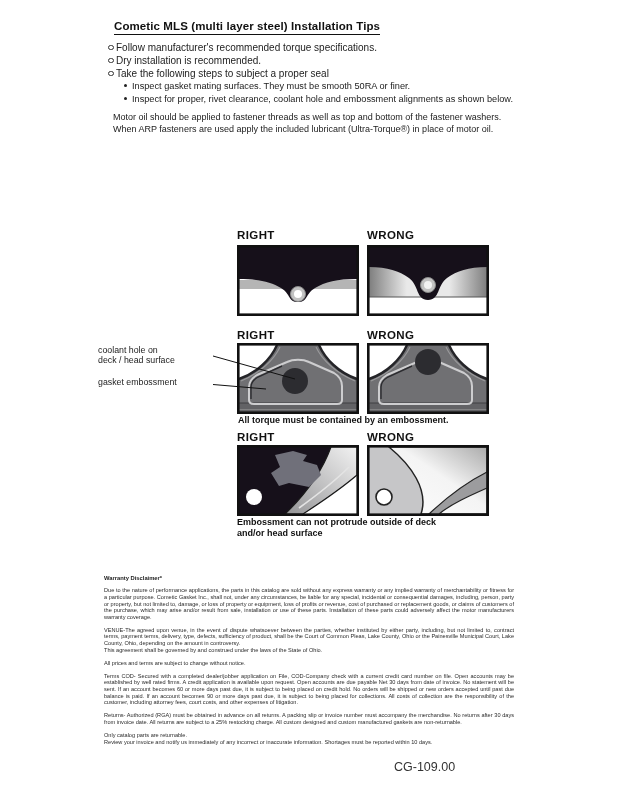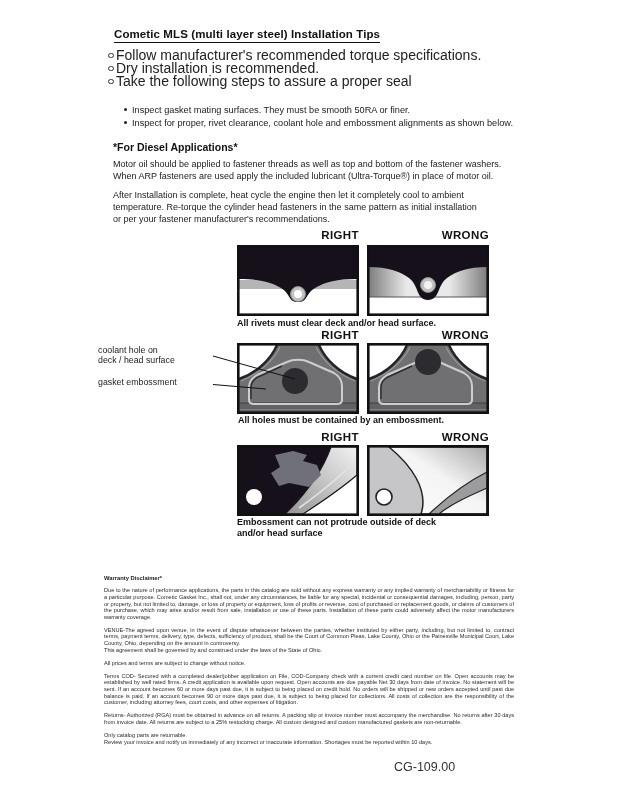--- a/index.html
+++ b/index.html
@@ -1,43 +1,43 @@
 <!DOCTYPE html>
 <html style="--diagram-black: #16101a; --gasket-gray: #707073; --coolant-hole: #2c2c30; --embossment-line: #cdcdcf;"><head>
 <meta charset="utf-8">
 <style>
   html,body{margin:0;padding:0;background:#fff;}
   .page{
     position:relative;width:618px;height:800px;background:#fff;overflow:hidden;
     font-family:"Liberation Sans", sans-serif;color:#1a1a1a;
   }
   
-  .top-col{position:absolute;left:108px;top:24px;width:414px;}
+  .top-col{position:absolute;left:108px;top:16px;width:414px;}
   .title{
     display:inline-block;margin:0 0 4px 6px;font-size:11.5px;font-weight:bold;
     letter-spacing:.1px;border-bottom:1.6px solid #111;padding-bottom:1.5px;color:#111;
   }
-  .bullets{list-style:none;margin:2px 0 16px 0;padding:0;font-size:14px;line-height:13px;color:#222;}
+  .bullets{list-style:none;margin:2px 0 0 0;padding:0;font-size:10px;line-height:13px;color:#222;}
   .bullets li{position:relative;padding-left:8px;}
   .b-circle{
     position:absolute;left:0;top:4px;width:3.6px;height:3.6px;border:1px solid #333;
     border-radius:50%;display:inline-block;
   }
   .subbullets{list-style:none;margin:0 0 0 16px;padding:0;font-size:9.2px;line-height:13px;color:#222;}
   .subbullets li{position:relative;padding-left:8px;}
   .b-disc{
     position:absolute;left:0;top:4.6px;width:3.4px;height:3.4px;background:#222;
     border-radius:50%;display:inline-block;
   }
   .diesel-heading{margin:11px 0 0 5px;font-size:10.5px;font-weight:bold;color:#111;}
   .para{margin:7px 0 0 5px;font-size:9px;line-height:12px;color:#222;white-space:pre-line;}
   .para.first{margin-top:5px;}
   
   .figlabel{
-    position:absolute;width:122px;text-align:right;font-size:11.5px;font-weight:bold;
+    position:absolute;width:122px;text-align:left;font-size:11.5px;font-weight:bold;
     color:#111;letter-spacing:.4px;
   }
   .figimg{position:absolute;width:122px;height:71px;display:block;}
   .figcaption{
     position:absolute;font-size:9px;font-weight:bold;line-height:10.5px;color:#111;
     white-space:pre-line;
   }
   .ann{
     position:absolute;left:98px;width:114px;text-align:left;font-size:8.8px;
     line-height:9.5px;color:#222;white-space:pre-line;
@@ -61,32 +61,28 @@
 </head>
 <body>
 
 <div class="page">
 
   <div class="top-col">
     <h1 class="title">Cometic MLS (multi layer steel) Installation Tips</h1><br>
     <ul class="bullets">
       <li><span class="b-circle"></span><span>Follow manufacturer's recommended torque specifications.</span></li>
       <li><span class="b-circle"></span><span>Dry installation is recommended.</span></li>
-      <li><span class="b-circle"></span><span>Take the following steps to assure a proper seal</span></li>
+      <li><span class="b-circle"></span><span>Take the following steps to subject a proper seal</span></li>
     </ul>
     <ul class="subbullets">
       <li><span class="b-disc"></span><span>Inspect gasket mating surfaces.  They must be smooth 50RA or finer.</span></li>
       <li><span class="b-disc"></span><span>Inspect for proper, rivet clearance, coolant hole and embossment alignments as shown below.</span></li>
     </ul>
-    <h2 class="diesel-heading">*For Diesel Applications*</h2>
     <p class="para first">Motor oil should be applied to fastener threads as well as top and bottom of the fastener washers.
 When ARP fasteners are used apply the included lubricant (Ultra-Torque®) in place of motor oil.</p>
-    <p class="para">After Installation is complete, heat cycle the engine then let it completely cool to ambient
-temperature. Re-torque the cylinder head fasteners in the same pattern as initial installation
-or per your fastener manufacturer's recommendations.</p>
   </div>
 
   <div class="figlabel" style="left:237px;top:229px">RIGHT</div>
   <div class="figlabel" style="left:367px;top:229px">WRONG</div>
 
   <svg class="figimg" style="left:237px;top:245px" viewBox="0 0 122 71">
     <rect x="1.3" y="1.3" width="119.4" height="68.4" fill="#ffffff"></rect>
     <rect x="2" y="35" width="118" height="9" fill="#b5b5b5"></rect>
     <path class="c-black" d="M2,2 H120 V34 C100,34 88,37 78,43 C68,49 71,57 61,57 C51,57 54,49 44,43 C34,37 22,34 2,34 Z"></path>
     <circle cx="61" cy="49" r="7.5" fill="#c2c2c2" stroke="#8a8a8a" stroke-width="1"></circle>
@@ -105,21 +101,20 @@
     </defs>
     <rect x="1.3" y="1.3" width="119.4" height="68.4" fill="#ffffff"></rect>
     <rect x="2" y="22" width="118" height="30" fill="url(#g1)"></rect>
     <line x1="2" y1="52" x2="120" y2="52" stroke="#555" stroke-width="1"></line>
     <path class="c-black" d="M2,2 H120 V22 C101,22 90,26 80,33 C70,40 73,55 61,55 C49,55 52,40 42,33 C32,26 21,22 2,22 Z"></path>
     <circle cx="61" cy="40" r="7.5" fill="#c2c2c2" stroke="#8a8a8a" stroke-width="1"></circle>
     <circle cx="61" cy="40" r="4" fill="#f2f2f2"></circle>
     <rect x="1.3" y="1.3" width="119.4" height="68.4" fill="none" stroke="#111" stroke-width="2.6"></rect>
   </svg>
 
-  <div class="figcaption" style="left:237px;top:318px">All rivets must clear deck and/or head surface.</div>
 
   <div class="figlabel" style="left:237px;top:329px">RIGHT</div>
   <div class="figlabel" style="left:367px;top:329px">WRONG</div>
 
   <div class="ann" style="top:346px">coolant hole on
 deck / head surface</div>
   <div class="ann" style="top:378px">gasket embossment</div>
 
   <svg class="figimg" style="left:237px;top:343px" viewBox="0 0 122 71">
     <rect x="1.3" y="1.3" width="119.4" height="68.4" class="c-gray"></rect>
@@ -148,21 +143,21 @@
     <path d="M79,4 C85,17 99,30 118,38" stroke="#9a9a9c" stroke-width="1.1" fill="none"></path>
     <rect x="2" y="60" width="118" height="9" fill="#626265"></rect>
     <line x1="2" y1="60" x2="120" y2="60" stroke="#3e3e42" stroke-width="1.2"></line>
     <line x1="2" y1="66.5" x2="120" y2="66.5" stroke="#8a8a8c" stroke-width="0.8"></line>
     <path class="emb-line" d="M12,57 L12,44 C12,39 15,35 20,32 L50,19 C56,16 66,16 72,19 L97,30 C102,33 105,37 105,43 L105,57 C105,59.5 103,61 100,61 L17,61 C14,61 12,59.5 12,57 Z" fill="none" stroke-width="2"></path>
     <path d="M14,56 L14,44 C14,41 16,37 21,34 L45,23" stroke="#2b2b2f" stroke-width="1.4" fill="none"></path>
     <circle cx="61" cy="19" r="13" class="c-hole"></circle>
     <rect x="1.3" y="1.3" width="119.4" height="68.4" fill="none" stroke="#111" stroke-width="2.6"></rect>
   </svg>
 
-  <div class="figcaption" style="left:238px;top:415px">All holes must be contained by an embossment.</div>
+  <div class="figcaption" style="left:238px;top:415px">All torque must be contained by an embossment.</div>
 
   <svg class="leaders" width="618" height="800">
     <line x1="213" y1="356" x2="295" y2="379" stroke="#111" stroke-width="1"></line>
     <line x1="213" y1="384.5" x2="266" y2="389" stroke="#111" stroke-width="1"></line>
   </svg>
 
   <div class="figlabel" style="left:237px;top:431px">RIGHT</div>
   <div class="figlabel" style="left:367px;top:431px">WRONG</div>
 
   <svg class="figimg" style="left:237px;top:445px" viewBox="0 0 122 71">

